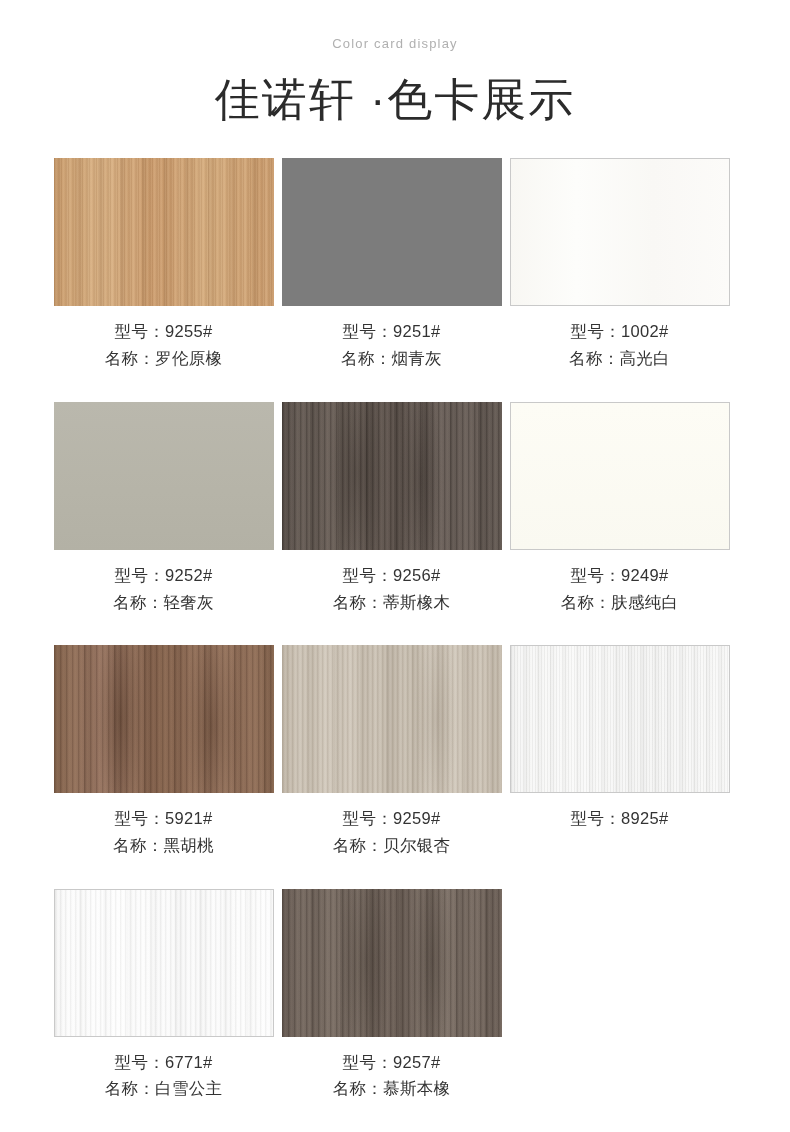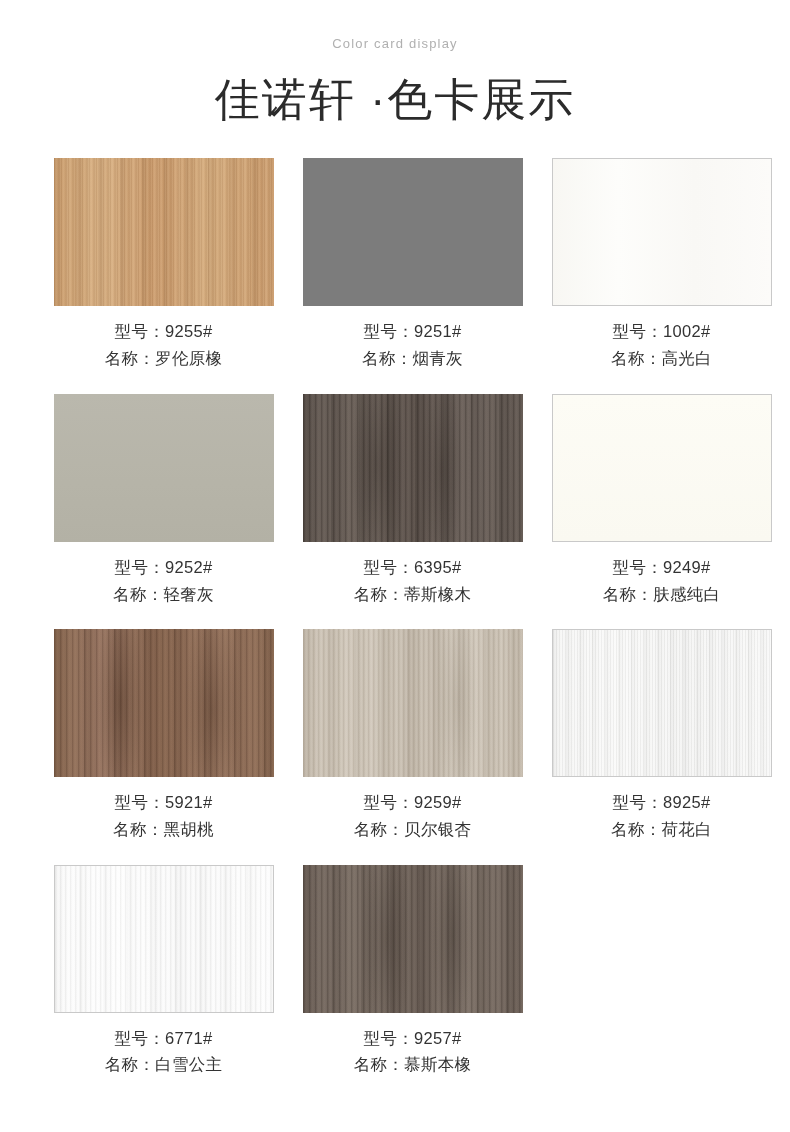--- a/index.html
+++ b/index.html
@@ -48,20 +48,21 @@
     margin: 0 auto;
     padding-top: 33px;
     width: 718px;
     display: grid;
     grid-template-columns: repeat(3, 220px);
     column-gap: 29px;
     row-gap: 0px;
     justify-content: start;
     padding-left: 35px;
     box-sizing: content-box;
+    gap: 8px;
   }
 
   .card {
     width: 220px;
     margin-bottom: 22px;
   }
 
   .swatch {
     width: 220px;
     height: 148px;
@@ -259,21 +260,21 @@
         <div class="meta">
           <div class="meta-line">型号：9252#</div>
           <div class="meta-line">名称：轻奢灰</div>
         </div>
       </div>
       <div class="card">
         <div class="swatch">
           <div class="tex tex-9256"></div>
         </div>
         <div class="meta">
-          <div class="meta-line">型号：6395#</div>
+          <div class="meta-line">型号：9256#</div>
           <div class="meta-line">名称：蒂斯橡木</div>
         </div>
       </div>
       <div class="card">
         <div class="swatch bordered">
           <div class="tex tex-9249"></div>
         </div>
         <div class="meta">
           <div class="meta-line">型号：9249#</div>
           <div class="meta-line">名称：肤感纯白</div>
@@ -296,21 +297,20 @@
           <div class="meta-line">型号：9259#</div>
           <div class="meta-line">名称：贝尔银杏</div>
         </div>
       </div>
       <div class="card">
         <div class="swatch bordered">
           <div class="tex tex-8925"></div>
         </div>
         <div class="meta">
           <div class="meta-line">型号：8925#</div>
-          <div class="meta-line">名称：荷花白</div>
         </div>
       </div>
       <div class="card">
         <div class="swatch bordered">
           <div class="tex tex-8129"></div>
         </div>
         <div class="meta">
           <div class="meta-line">型号：6771#</div>
           <div class="meta-line">名称：白雪公主</div>
         </div>

